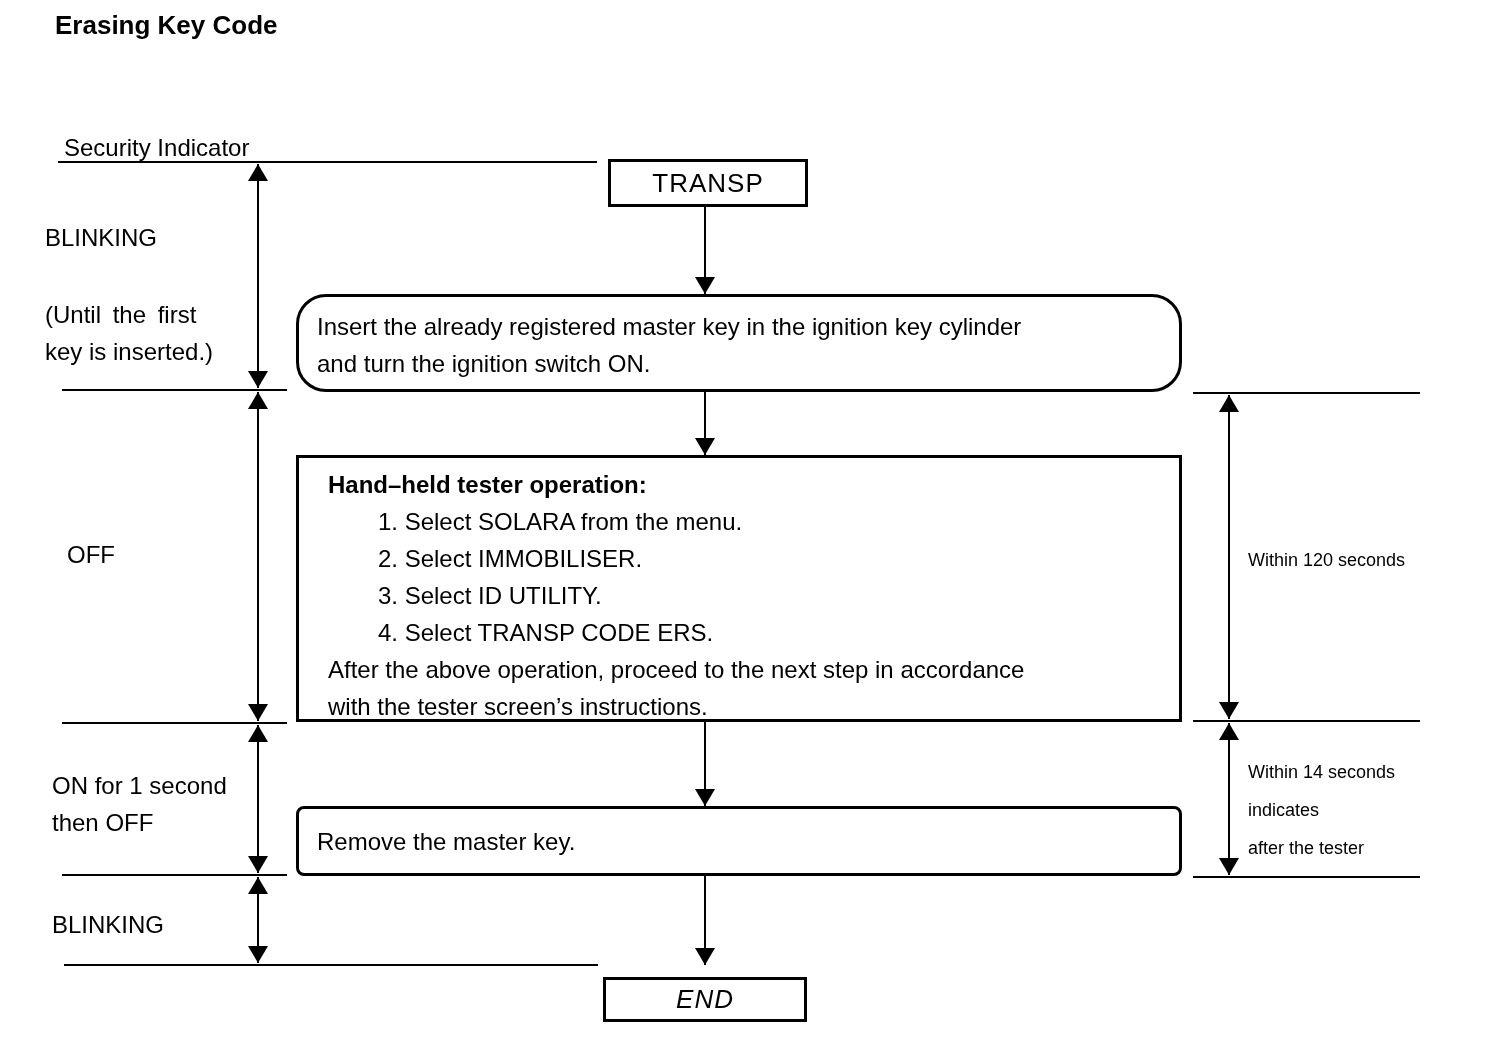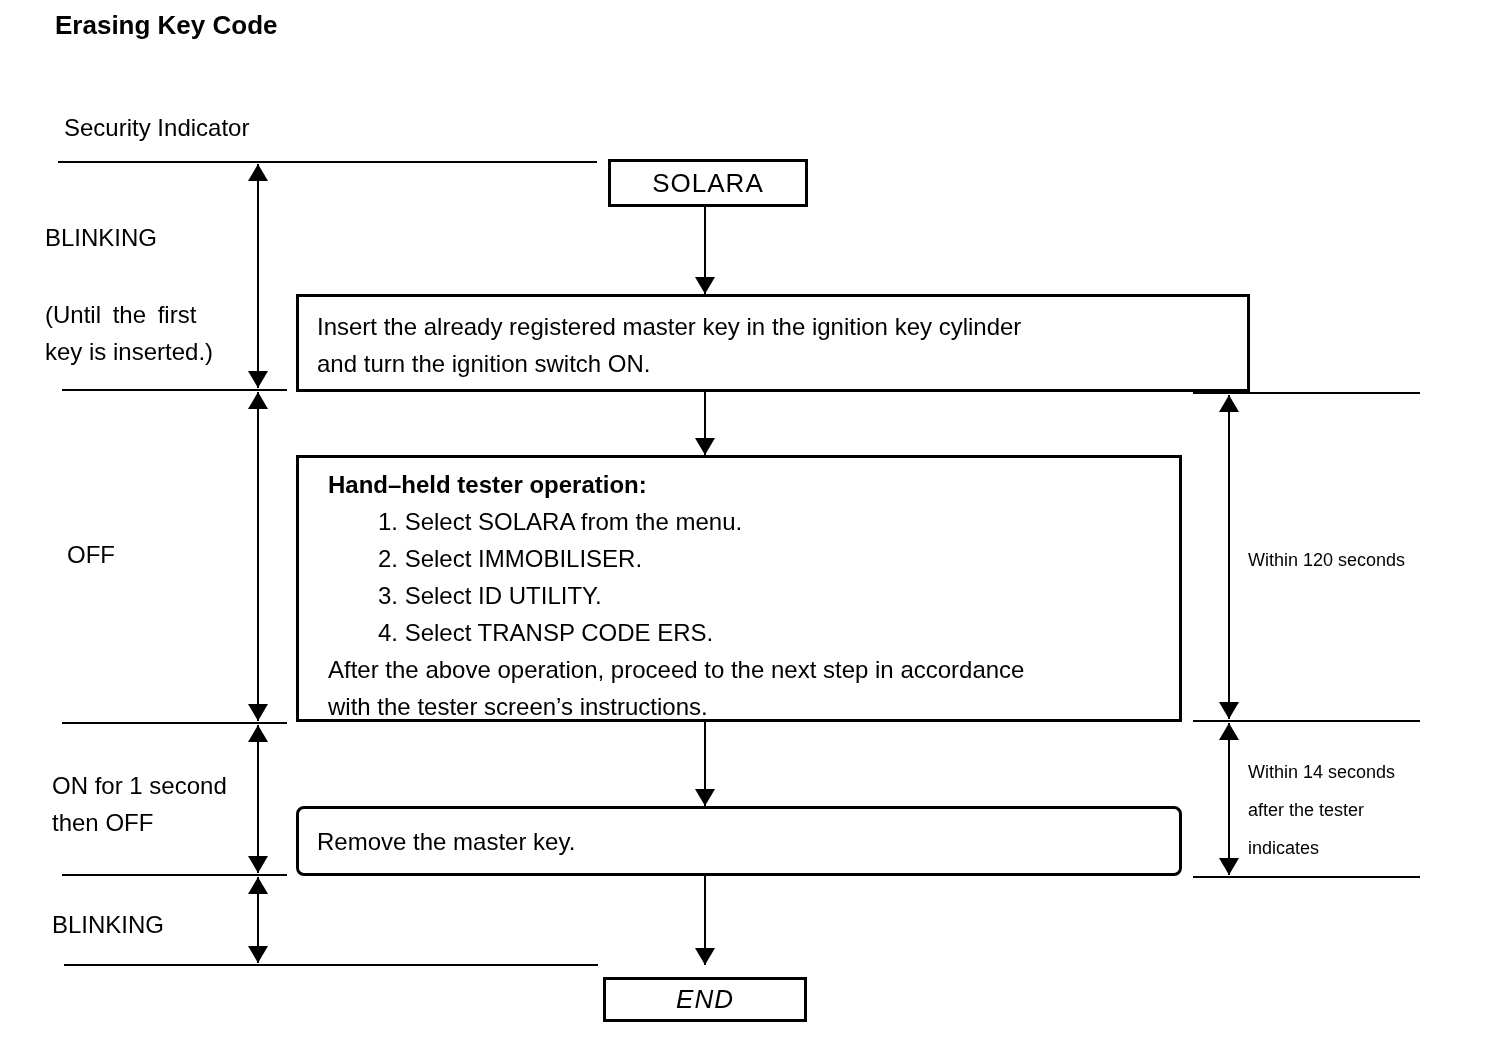--- a/index.html
+++ b/index.html
@@ -7,21 +7,21 @@
   #stage {
     position: relative;
     width: 1504px;
     height: 1040px;
     background: #ffffff;
     font-family: "Liberation Sans", sans-serif;
     color: #000000;
     overflow: hidden;
   }
 
-  .abs { position: absolute; }
+  .abs { position: absolute; margin-top: 20px; }
 
   
   .hline { position: absolute; height: 2px; background: #000; }
 
   
   .fbox {
     position: absolute;
     border: 3px solid #000;
     background: #fff;
     font-size: 24px;
@@ -105,28 +105,28 @@
     <div style="word-spacing:5px;margin-top:40px;">(Until the first</div>
     <div>key is inserted.)</div>
   </div>
   <div class="side-label" style="left:67px; top:536px;">OFF</div>
   <div class="side-label" style="left:52px; top:767px;">
     <div>ON for 1 second</div>
     <div>then OFF</div>
   </div>
   <div class="side-label" style="left:52px; top:906px;">BLINKING</div>
 
-  <div class="fbox terminal" style="left:608px; top:159px; width:200px; height:48px;">SOLARA</div>
+  <div class="fbox terminal" style="left:608px; top:159px; width:200px; height:48px;">TRANSP</div>
 
   <div class="varrow" style="left:695px; top:207px; height:87px;">
     <span class="shaft"></span>
     <span class="tip-down"></span>
   </div>
 
-  <div class="fbox" style="left:296px; top:294px; width:954px; height:98px; padding:11px 18px;">
+  <div class="fbox" style="left:296px; top:294px; width:886px; height:98px; padding:11px 18px;border-radius:30px;">
     <div>Insert the already registered master key in the ignition key cylinder</div>
     <div>and turn the ignition switch ON.</div>
   </div>
 
   <div class="varrow" style="left:695px; top:392px; height:63px;">
     <span class="shaft"></span>
     <span class="tip-down"></span>
   </div>
 
   <div class="fbox" style="left:296px; top:455px; width:886px; height:267px; padding:8px 29px;">
@@ -170,17 +170,17 @@
   </div>
   <div class="varrow" style="left:1219px; top:723px; height:152px;">
     <span class="tip-up"></span>
     <span class="shaft"></span>
     <span class="tip-down"></span>
   </div>
 
   <div class="side-label-right" style="left:1248px; top:541px;">Within 120 seconds</div>
   <div class="side-label-right" style="left:1248px; top:753px;">
     <div>Within 14 seconds</div>
+    <div>indicates</div>
     <div>after the tester</div>
-    <div>indicates</div>
   </div>
 
 </div>
 
 </body></html>

